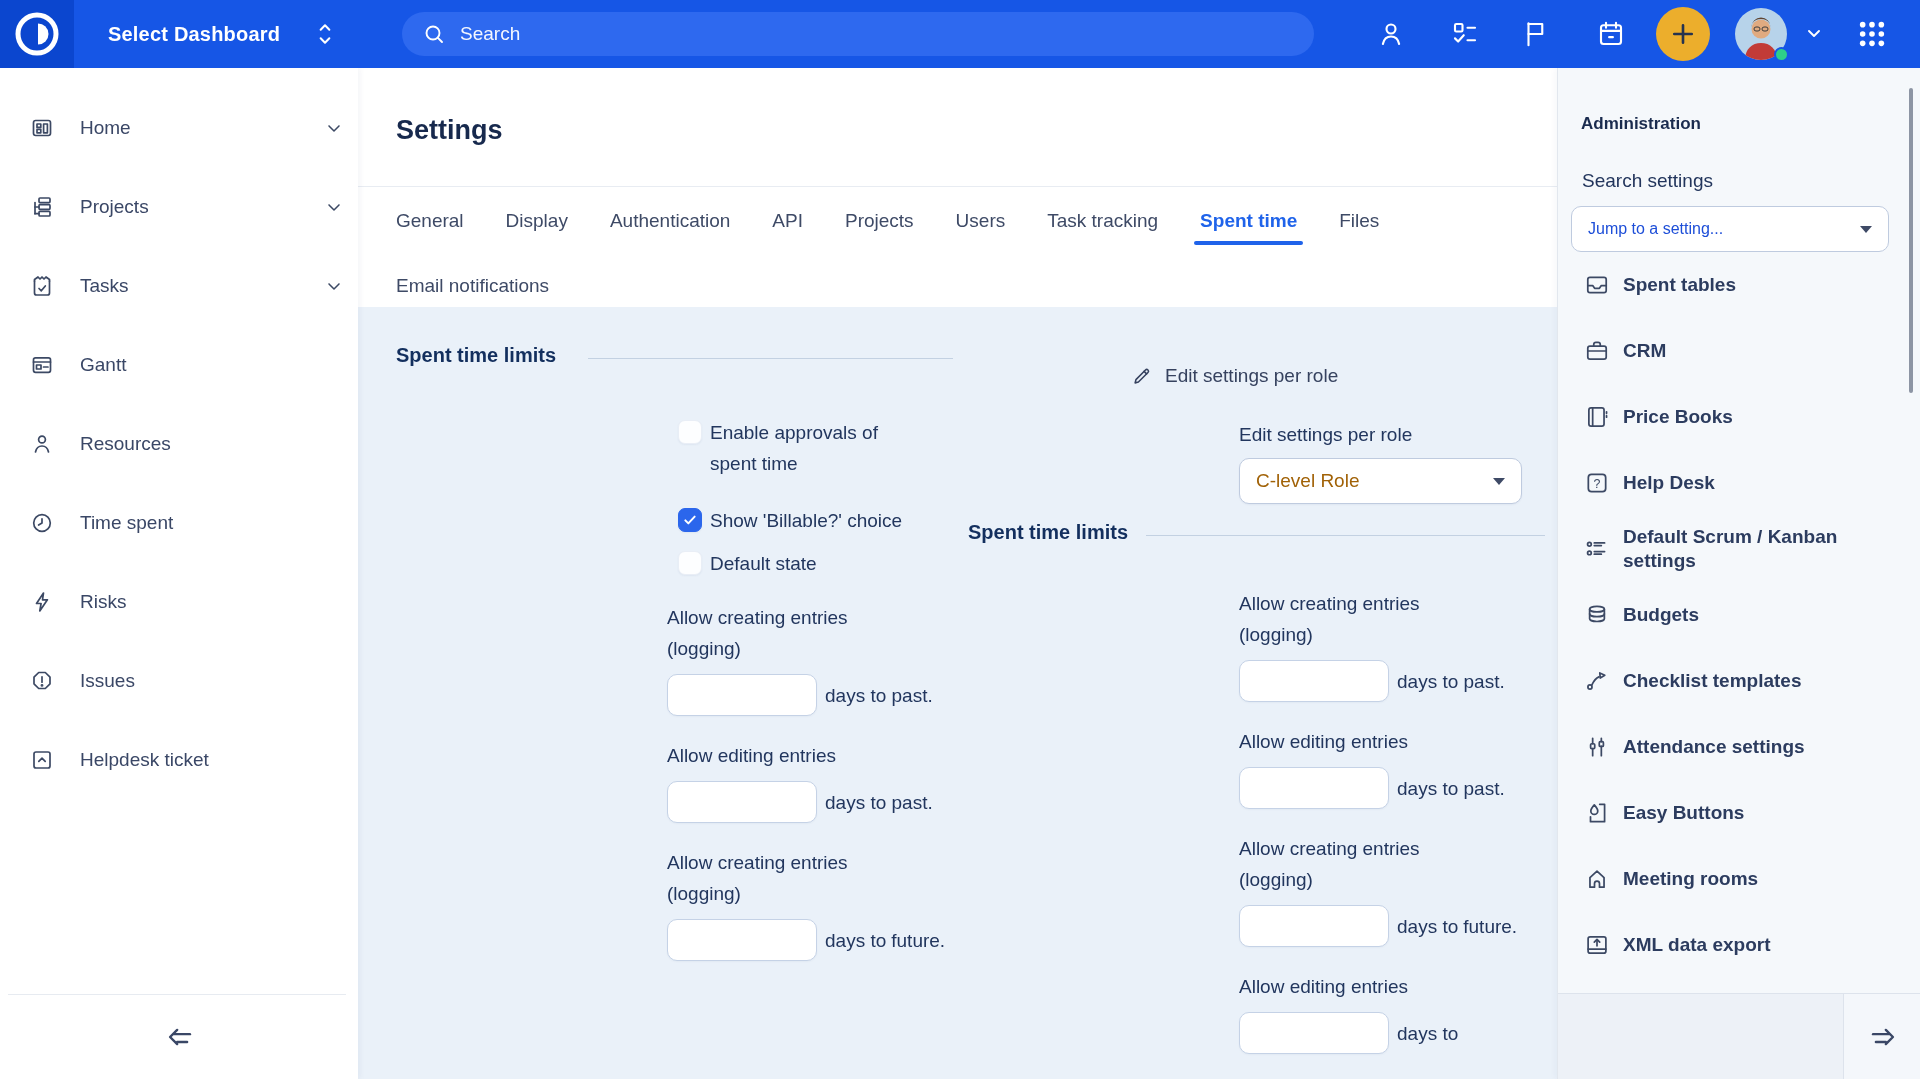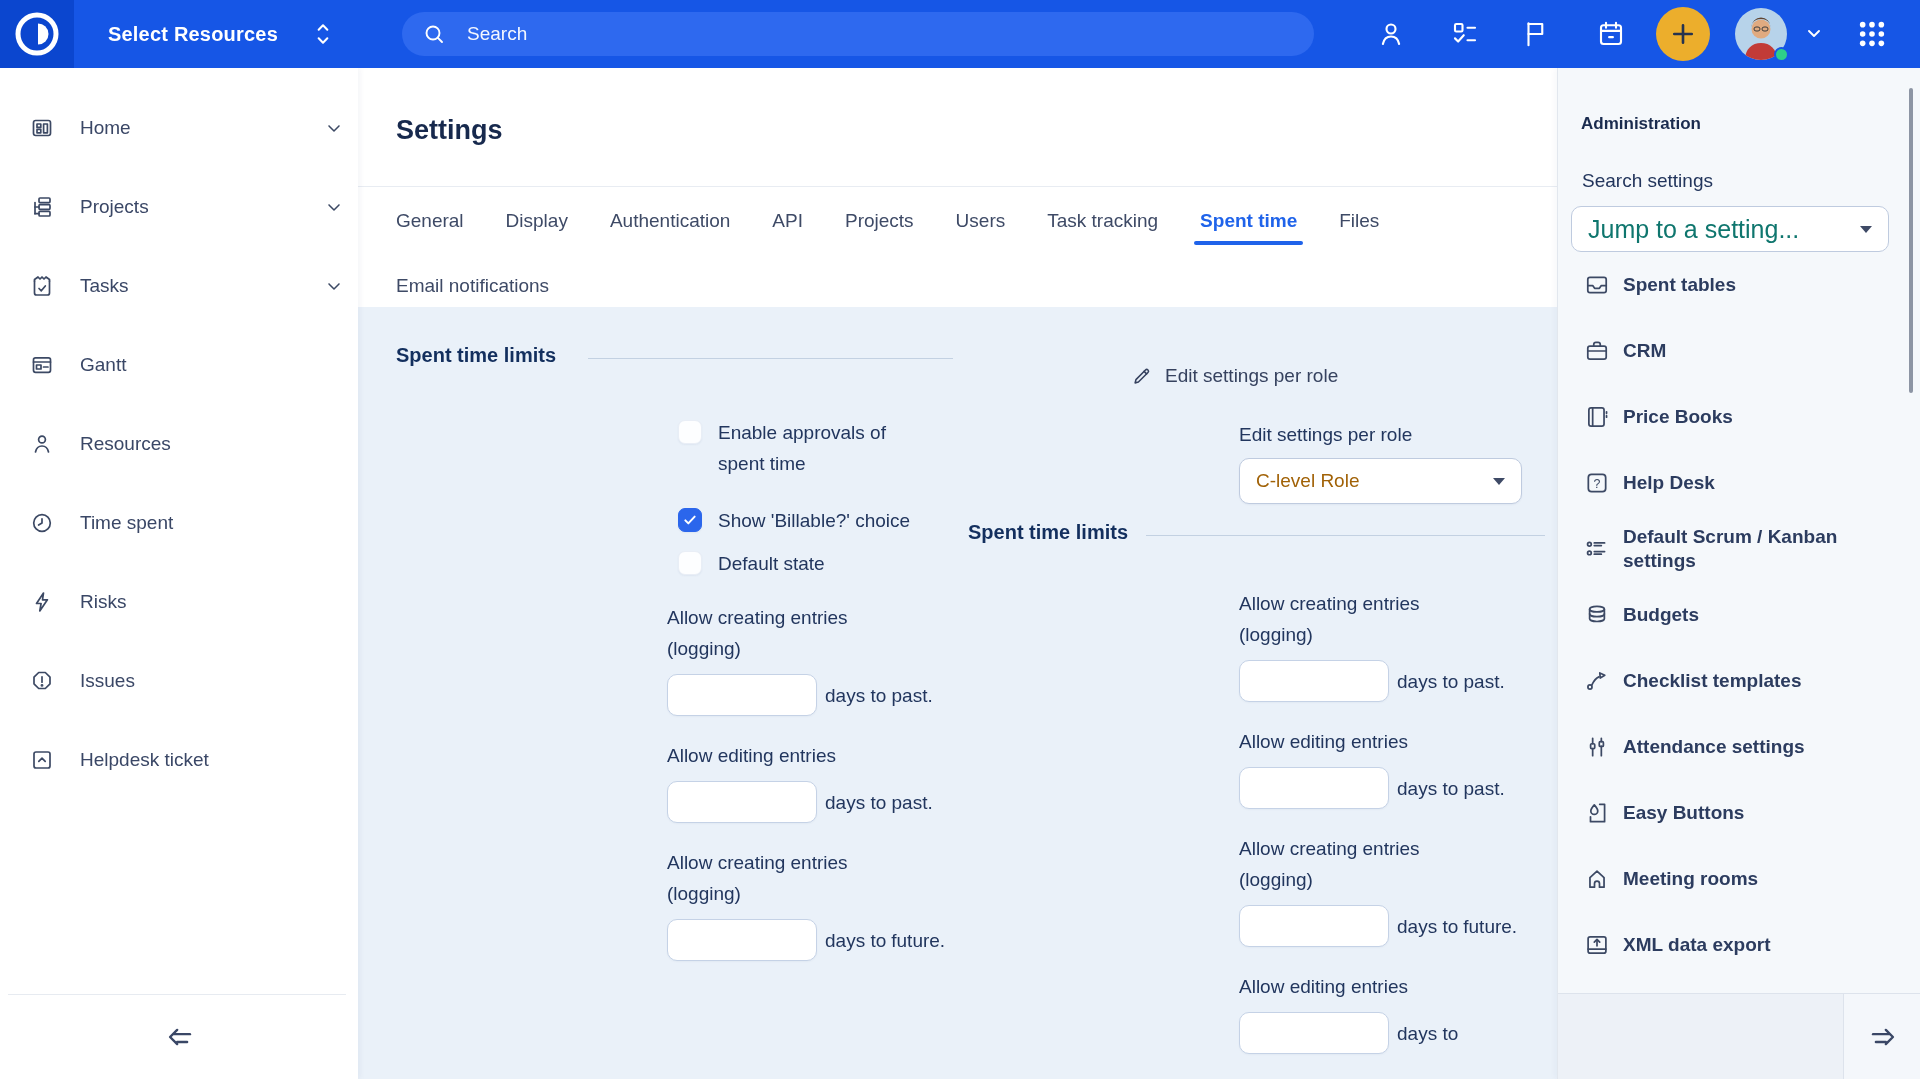--- a/index.html
+++ b/index.html
@@ -10,21 +10,21 @@
   
   #topbar { position:absolute; left:0; top:0; width:1920px; height:68px;
     background:#1656e6; z-index:50; }
   .logo-block { position:absolute; left:0; top:0; width:74px; height:68px;
     background:#0b46cf; display:flex; align-items:center; justify-content:center; cursor:pointer; }
   .dash-select { position:absolute; left:108px; top:0; height:68px;
     display:flex; align-items:center; gap:32px; color:#fff; cursor:pointer; }
   .dash-select .lbl { font-size:20px; font-weight:600; letter-spacing:.2px; }
   .search-pill { position:absolute; left:402px; top:12px; width:912px; height:44px;
     background:#2e69ef; border-radius:22px; display:flex; align-items:center;
-    padding:0 20px; gap:21px; }
+    padding:0 20px; gap:14px; }
   .search-pill input { flex:1; background:transparent; border:none; outline:none;
     color:#fff; font-size:19px; font-family:inherit; }
   .search-pill input::placeholder { color:rgba(255,255,255,.95); }
   .tb-ic { position:absolute; top:19px; width:30px; height:30px; color:#fff; cursor:pointer; }
   .plus-btn { position:absolute; left:1656px; top:7px; width:54px; height:54px;
     border-radius:50%; background:#ecae2c; display:flex; align-items:center;
     justify-content:center; color:#25334f; cursor:pointer; }
   .avatar-wrap { position:absolute; left:1735px; top:8px; width:52px; height:52px; cursor:pointer; }
   .avatar-wrap .status { position:absolute; right:-2px; bottom:-2px; width:15px; height:15px;
     border-radius:50%; background:#2ecf8a; border:2px solid #1656e6; }
@@ -63,21 +63,21 @@
   .sec-rule { position:absolute; height:1px; background:#c3d1e2; }
   .pencil-link { position:absolute; left:773px; top:58px; display:flex; align-items:center;
     gap:12px; color:#36425f; font-size:19px; cursor:pointer; }
   .pencil-link .p-ic { width:22px; height:22px; }
 
   .cb-row { position:absolute; left:320px; display:flex; align-items:flex-start; cursor:pointer; }
   .cbox { width:24px; height:24px; border-radius:7px; background:#fdfeff;
     border:1px solid #e9eef6; box-shadow:0 1px 2px rgba(30,60,120,.06); flex:none;
     margin-top:3px; display:flex; align-items:center; justify-content:center; }
   .cbox.checked { background:#2b66ec; border-color:#2b66ec; }
-  .cb-lbl { margin-left:16px; font-size:19px; line-height:31px; color:#22365e; }
+  .cb-lbl { margin-left:8px; font-size:19px; line-height:31px; color:#22365e; }
 
   .role-label { position:absolute; left:881px; top:117px; font-size:19px; color:#22365e; }
   .role-select { position:absolute; left:881px; top:151px; width:283px; height:46px;
     background:#fff; border:1px solid #bfcbdf; border-radius:10px; display:flex;
     align-items:center; padding:0 16px; cursor:pointer;
     box-shadow:0 1px 2px rgba(16,42,90,.05); }
   .role-select .rs-text { flex:1; font-size:19px; color:#a16207; }
   .caret { width:0; height:0; border-left:6px solid transparent; border-right:6px solid transparent;
     border-top:7px solid #3e4a66; }
 
@@ -94,21 +94,21 @@
   .f-suf2 { display:inline-block; font-size:19px; color:#22365e; margin-left:5px; vertical-align:middle; }
 
   
   #admin-panel { position:absolute; left:1557px; top:68px; width:363px; height:1011px;
     background:#f5f8fb; border-left:1px solid #e2e7ee; box-shadow:-2px 0 6px rgba(20,40,90,.04); }
   .adm-title { position:absolute; left:23px; top:46px; font-size:17px; font-weight:700; color:#1a2b4e; }
   .adm-search-lbl { position:absolute; left:24px; top:102px; font-size:19px; color:#22355c; }
   .adm-select { position:absolute; left:13px; top:138px; width:318px; height:46px;
     background:#fff; border:1px solid #bfcbdf; border-radius:10px; display:flex;
     align-items:center; padding:0 16px; cursor:pointer; }
-  .adm-select .rs-text { flex:1; font-size:25px; color:#0f766e; }
+  .adm-select .rs-text { flex:1; font-size:16px; color:#1d4ed8; }
   .adm-list { position:absolute; left:0; top:184px; width:363px; }
   .adm-item { height:66px; display:flex; align-items:center; padding:0 30px 0 26px;
     gap:13px; cursor:pointer; color:#3c4964; }
   .adm-item .a-ic { width:26px; height:26px; flex:none; }
   .adm-item .a-lbl { font-size:19px; font-weight:600; color:#2c3c5f; line-height:24px; }
   .panel-footer { position:absolute; left:0; bottom:0; width:363px; height:86px;
     background:#edf1f7; border-top:1px solid #dde3ec; }
   .panel-footer .pf-right { position:absolute; right:0; top:0; width:78px; height:86px;
     background:#f4f7fb; border-left:1px solid #dde3ec; display:flex; align-items:center;
     justify-content:center; color:#3a4766; cursor:pointer; }
@@ -125,21 +125,21 @@
   <div id="topbar">
     <div class="logo-block">
       <span>
         <svg width="52" height="52" viewBox="0 0 52 52">
             <circle cx="26" cy="26" r="19" fill="none" stroke="#fff" stroke-width="5"></circle>
             <path d="M27 15.5a10.5 10.5 0 0 1 0 21z" fill="#fff"></path>
           </svg>
       </span>
     </div>
     <div class="dash-select">
-      <span class="lbl">Select Resources</span>
+      <span class="lbl">Select Dashboard</span>
       <span>
         <svg width="26" height="32" viewBox="0 0 24 28" fill="none" stroke="#fff" stroke-width="1.9" stroke-linecap="round" stroke-linejoin="round">
             <path d="M8 10l4-4 4 4"></path>
             <path d="M8 18l4 4 4-4"></path>
           </svg>
       </span>
     </div>
     <div class="search-pill">
       <span>
         <svg width="24" height="24" viewBox="0 0 24 24" fill="none" stroke="#fff" stroke-width="1.9" stroke-linecap="round">

